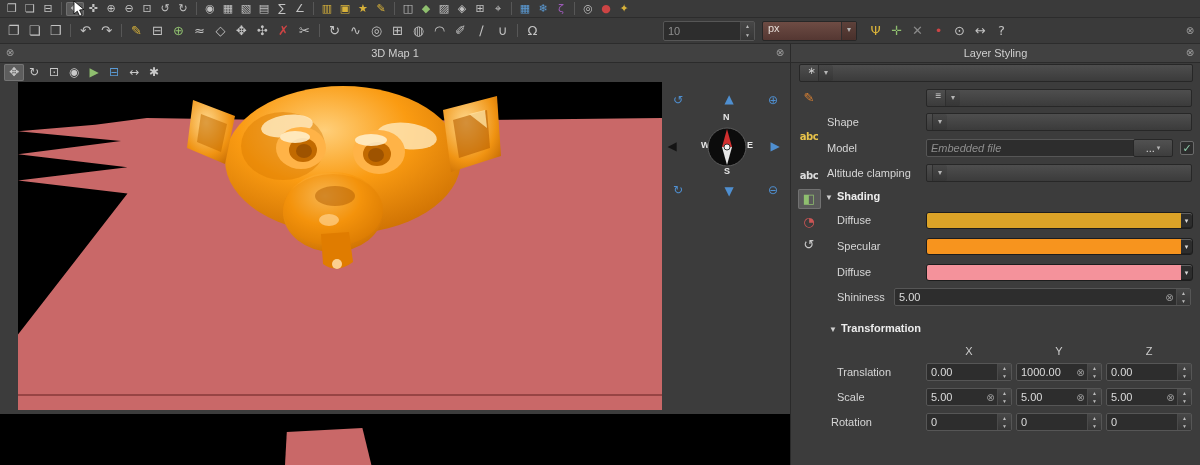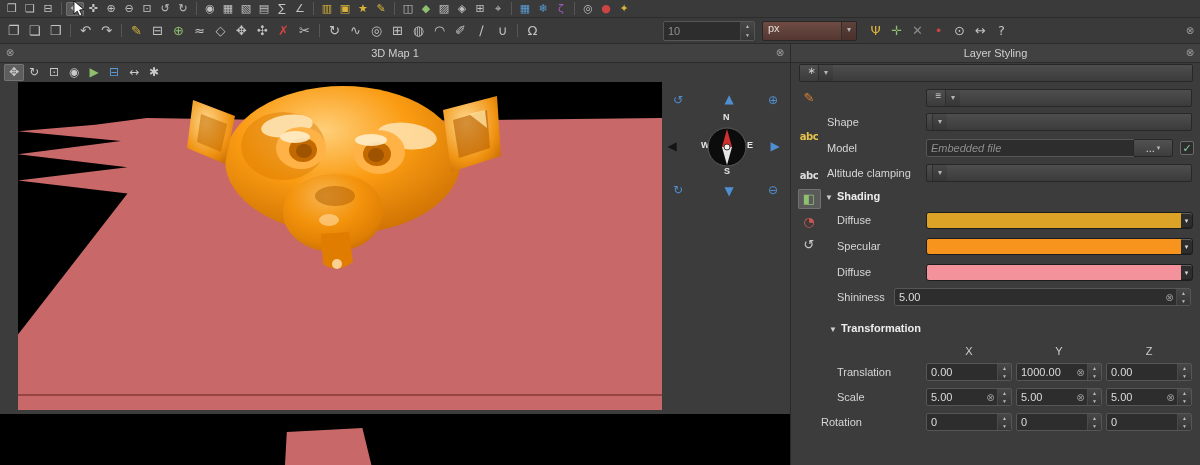--- a/index.html
+++ b/index.html
@@ -383,21 +383,21 @@
     </span>
     <span class="spin" style="left:315px;top:344px;width:86px;">
       <span class="spin-val">5.00</span>
       <span class="spin-clear">⊗</span>
       <span class="spin-arrows">
           <i>▲</i>
           <i>▼</i>
         </span>
     </span>
 
-    <span class="f-label" style="left:30px;top:369px;">Rotation</span>
+    <span class="f-label" style="left:40px;top:369px;">Rotation</span>
     <span class="spin" style="left:135px;top:369px;width:86px;">
       <span class="spin-val">0</span>
 
       <span class="spin-arrows">
           <i>▲</i>
           <i>▼</i>
         </span>
     </span>
     <span class="spin" style="left:225px;top:369px;width:86px;">
       <span class="spin-val">0</span>

